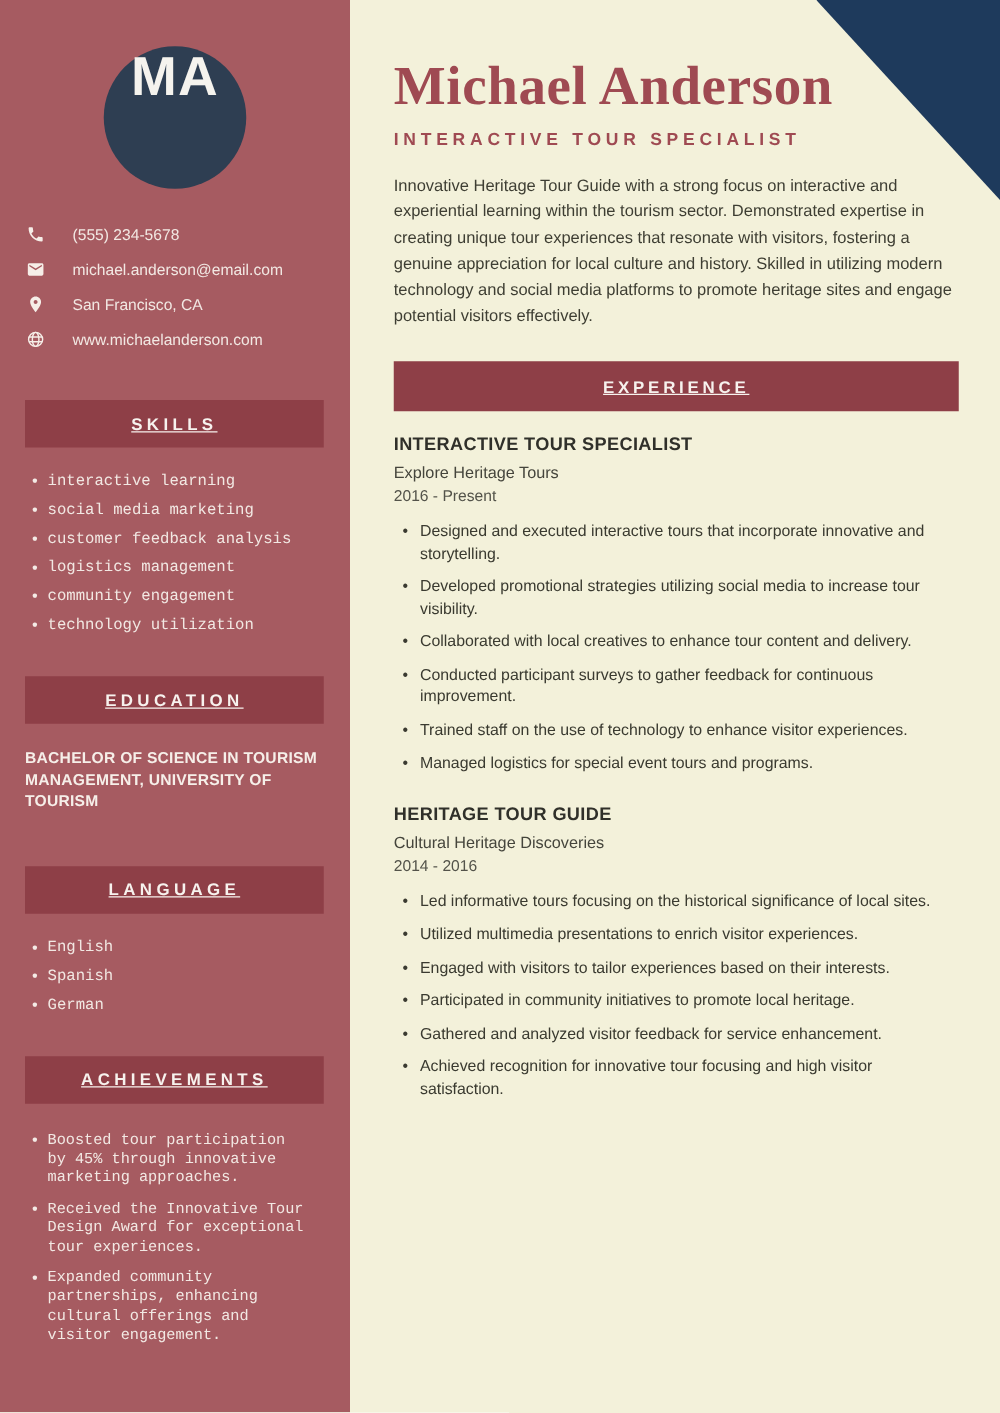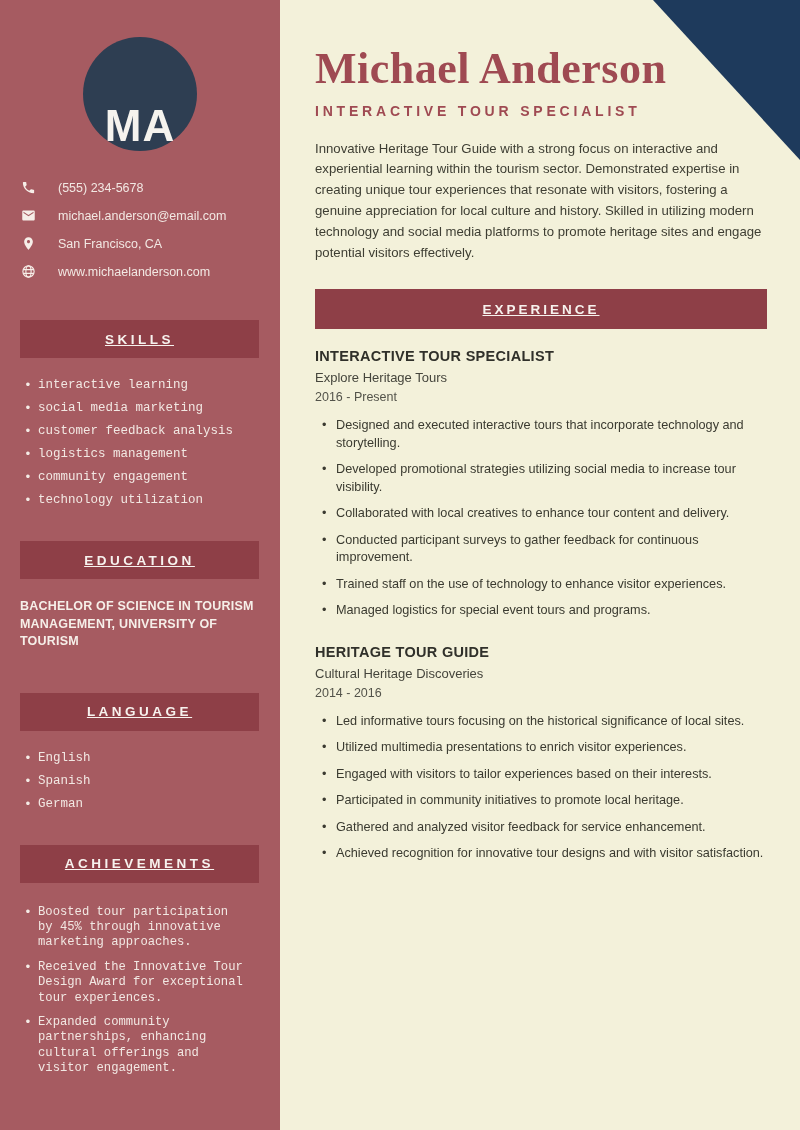--- a/index.html
+++ b/index.html
@@ -14,21 +14,21 @@
     --band-text:#f7f2ee;
   }
   *{box-sizing:border-box;}
   html,body{margin:0;padding:0;}
   body{font-family:"Liberation Sans", sans-serif;}
   .page{width:800px;height:1130px;display:flex;position:relative;overflow:hidden;background:var(--page-bg);}
 
   
   .sidebar{width:280px;flex:0 0 280px;background:var(--sidebar-bg);color:var(--sidebar-text);}
   .avatar{width:114px;height:114px;border-radius:50%;background:var(--avatar-navy);
-          margin:37px auto 0;display:flex;align-items:flex-end;justify-content:center;}
+          margin:37px auto 0;display:flex;align-items:flex-start;justify-content:center;}
   .avatar span{color:#f5f3ee;font-size:44px;font-weight:bold;letter-spacing:1px;}
   .contact{margin:27px 0 0 20px;}
   .contact-row{display:flex;align-items:center;gap:22px;height:19px;margin-bottom:9px;font-size:12.5px;}
   .cicon{width:16px;height:16px;flex:0 0 16px;display:flex;align-items:center;justify-content:center;}
   .cicon svg{width:15px;height:15px;display:block;}
   .band{background:var(--band-bg);height:38px;margin:0 21px 0 20px;display:flex;align-items:center;justify-content:center;}
   .band span{color:var(--band-text);font-weight:bold;font-size:13.5px;letter-spacing:3.5px;text-decoration:underline;}
   .band.skills{margin-top:39px;}
   .band.education{margin-top:33px;}
   .band.language{margin-top:42px;}
@@ -151,36 +151,36 @@
 
     <div class="band-exp">
       <span>EXPERIENCE</span>
     </div>
 
     <section class="job">
       <h3 class="jobtitle">INTERACTIVE TOUR SPECIALIST</h3>
       <div class="company">Explore Heritage Tours</div>
       <div class="dates">2016 - Present</div>
       <ul class="bullets">
-        <li>Designed and executed interactive tours that incorporate technology and storytelling.</li>
+        <li>Designed and executed interactive tours that incorporate innovative and storytelling.</li>
         <li>Developed promotional strategies utilizing social media to increase tour visibility.</li>
         <li>Collaborated with local creatives to enhance tour content and delivery.</li>
         <li>Conducted participant surveys to gather feedback for continuous improvement.</li>
         <li>Trained staff on the use of technology to enhance visitor experiences.</li>
         <li>Managed logistics for special event tours and programs.</li>
       </ul>
     </section>
 
     <section class="job">
       <h3 class="jobtitle">HERITAGE TOUR GUIDE</h3>
       <div class="company">Cultural Heritage Discoveries</div>
       <div class="dates">2014 - 2016</div>
       <ul class="bullets">
         <li>Led informative tours focusing on the historical significance of local sites.</li>
         <li>Utilized multimedia presentations to enrich visitor experiences.</li>
         <li>Engaged with visitors to tailor experiences based on their interests.</li>
         <li>Participated in community initiatives to promote local heritage.</li>
         <li>Gathered and analyzed visitor feedback for service enhancement.</li>
-        <li>Achieved recognition for innovative tour designs and with visitor satisfaction.</li>
+        <li>Achieved recognition for innovative tour focusing and high visitor satisfaction.</li>
       </ul>
     </section>
   </main>
 </div>
 
 </body></html>

